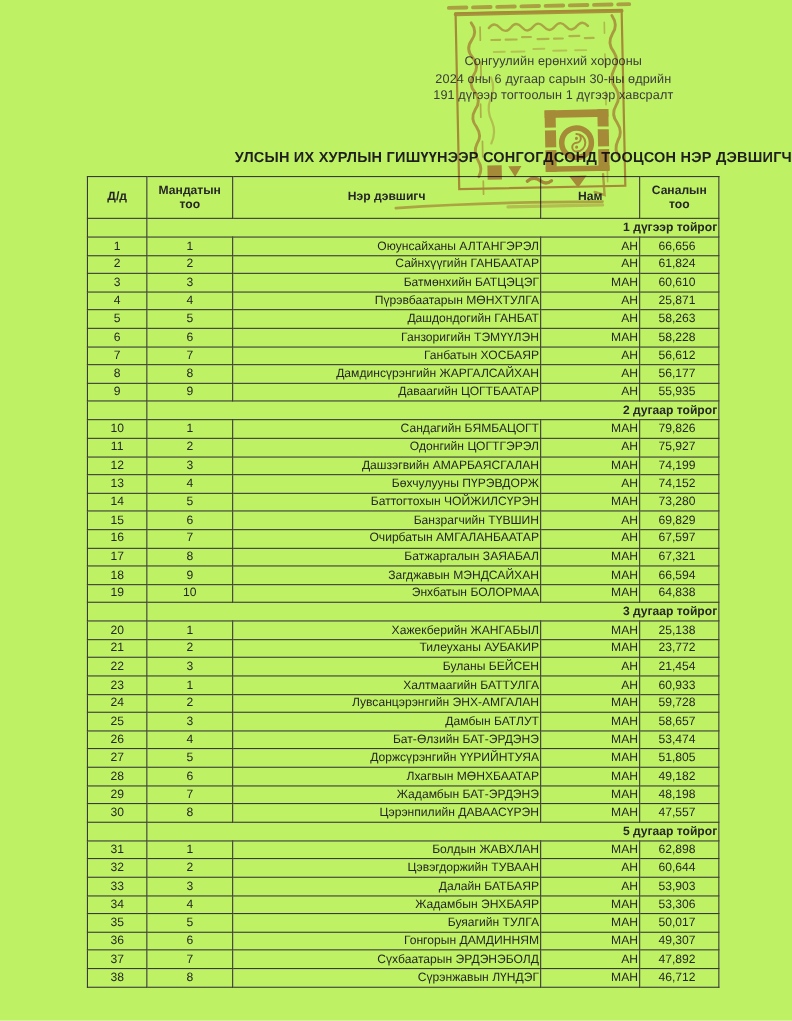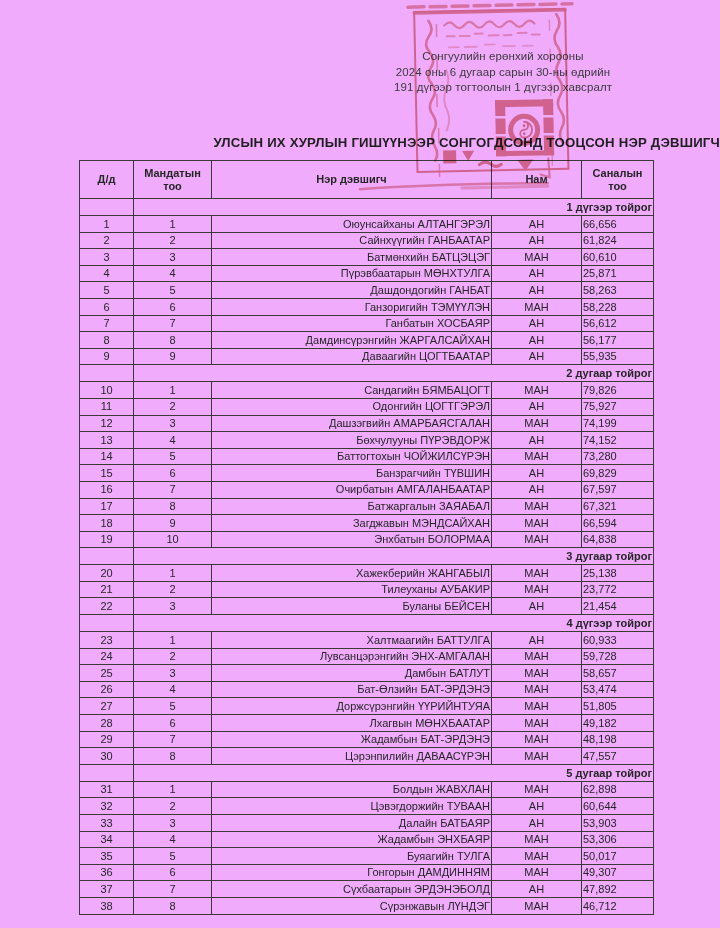--- a/index.html
+++ b/index.html
@@ -4,21 +4,21 @@
 <style>
   html,body{margin:0;padding:0;}
   body{
     width:720px;height:928px;
     background:#fdfdfc;
     font-family:"Liberation Sans",sans-serif;
     color:#242424;
     position:relative;
     overflow:hidden;
   }
-  .page{position:absolute;inset:0;background:#f0abfc;text-decoration:underline;}
+  .page{position:absolute;inset:0;background:#bef264;text-decoration:underline;}
   .issuer-block{
     position:absolute;top:49px;left:342px;width:322px;
     text-align:center;font-size:11.5px;line-height:15.5px;color:#3b3b3b;
     letter-spacing:.1px;
   }
   .doc-title{
     position:absolute;top:135px;left:12px;width:708px;
     text-align:right;font-weight:bold;font-size:13.2px;
     letter-spacing:.2px;color:#1f1f1f;white-space:nowrap;
   }
@@ -33,22 +33,22 @@
     padding:0 1px;overflow:hidden;
   }
   .results thead tr{height:38px;}
   .results th{font-weight:bold;white-space:normal;padding:2px 2px;}
   tr.section-row{height:17px;}
   tr.section-row td{font-weight:bold;text-align:right;white-space:nowrap;font-size:11px;}
   tr.data-row{height:16.6px;}
   tr.data-row td{white-space:nowrap;}
   td.c0,td.c1{text-align:center;}
   td.c2{text-align:right;padding-left:4px;}
-  td.c3{text-align:center;}
-  td.c4{text-align:left;padding-right:5px;}
+  td.c3{text-align:right;}
+  td.c4{text-align:center;padding-right:5px;}
   .stamp{
     position:absolute;left:350px;top:0;width:230px;height:200px;
     opacity:.58;mix-blend-mode:multiply;
     transform:rotate(-1.2deg);transform-origin:50% 50%;
     pointer-events:none;
   }
 </style>
 </head>
 <body>
 
@@ -238,24 +238,20 @@
           <td class="c2">Тилеуханы АУБАКИР</td>
           <td class="c3">МАН</td>
           <td class="c4">23,772</td>
         </tr>
         <tr class="data-row">
           <td class="c0">22</td>
           <td class="c1">3</td>
           <td class="c2">Буланы БЕЙСЕН</td>
           <td class="c3">АН</td>
           <td class="c4">21,454</td>
-        </tr>
-        <tr class="section-row">
-          <td></td>
-          <td colspan="4">4 дүгээр тойрог</td>
         </tr>
         <tr class="data-row">
           <td class="c0">23</td>
           <td class="c1">1</td>
           <td class="c2">Халтмаагийн БАТТУЛГА</td>
           <td class="c3">АН</td>
           <td class="c4">60,933</td>
         </tr>
         <tr class="data-row">
           <td class="c0">24</td>

